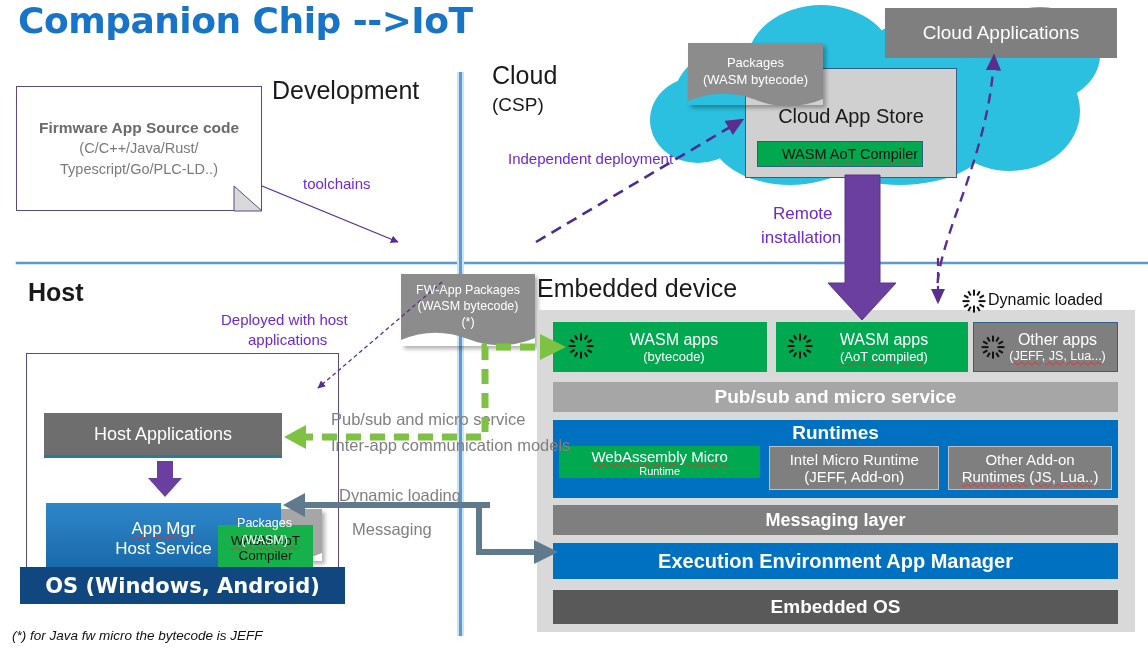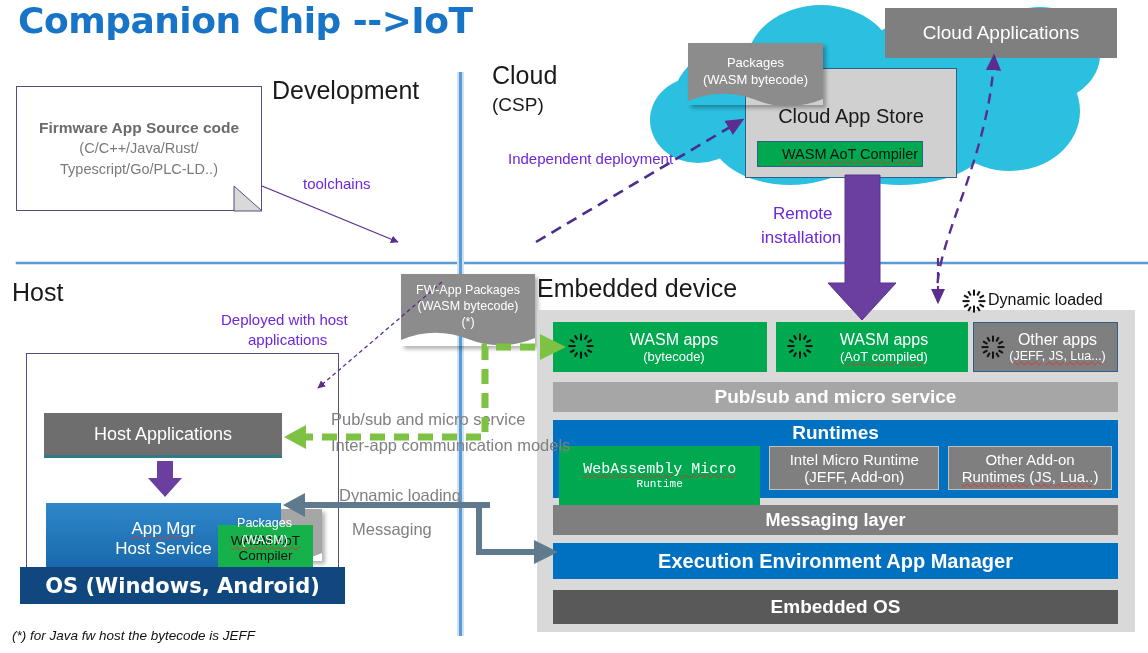--- a/index.html
+++ b/index.html
@@ -78,21 +78,21 @@
 <body>
 
 <div class="abs" id="title">Companion Chip --&gt;IoT</div>
 
 <div class="abs hline" style="left:16px;top:262px;width:1132px;"></div>
 <div class="abs vline" style="left:457px;top:72px;height:564px;"></div>
 
 <div class="abs sect" style="left:272px;top:76px;">Development</div>
 <div class="abs sect" style="left:492px;top:61px;">Cloud</div>
 <div class="abs sect-sub" style="left:492px;top:94px;">(CSP)</div>
-<div class="abs sect" style="left:12px;top:278px;">Host</div>
+<div class="abs sect" style="left:28px;top:278px;font-weight:bold;">Host</div>
 <div class="abs sect" style="left:537px;top:274px;">Embedded device</div>
 
 <div class="abs" id="cloud">
   <div class="puff" style="left:96px;top:0px;width:150px;height:122px;"></div>
   <div class="puff" style="left:196px;top:10px;width:180px;height:150px;"></div>
   <div class="puff" style="left:24px;top:44px;width:116px;height:100px;"></div>
   <div class="puff" style="left:0px;top:72px;width:96px;height:86px;"></div>
   <div class="puff" style="left:60px;top:78px;width:160px;height:102px;"></div>
   <div class="puff" style="left:160px;top:84px;width:180px;height:96px;"></div>
   <div class="puff" style="left:290px;top:46px;width:140px;height:120px;"></div>
@@ -205,21 +205,21 @@
 
 <div class="abs box midgray ctr" style="left:553px;top:382px;width:565px;height:30px;">
   <span class="bold-white" style="font-size:19px;">Pub/sub and micro service</span>
 </div>
 
 <div class="abs box blue" style="left:553px;top:420px;width:565px;height:78px;">
   <div class="ctr" style="height:26px;">
     <span class="bold-white" style="font-size:19px;">Runtimes</span>
   </div>
   <div style="display:flex;gap:9px;padding:0 6px;">
-    <div class="ctr col box green" style="width:204px;height:59px;font-family:Liberation Mono, monospace;">
+    <div class="ctr col box green" style="width:204px;height:32px;">
       <span style="font-size:15px;" class="ul-red">WebAssembly Micro</span>
       <span style="font-size:11px;">Runtime</span>
     </div>
     <div class="ctr col box gray" style="width:172px;height:44px;border:1px solid #bfbfbf;">
       <span style="font-size:15px;">Intel Micro Runtime</span>
       <span style="font-size:15px;">(JEFF, Add-on)</span>
     </div>
     <div class="ctr col box gray" style="width:166px;height:44px;border:1px solid #bfbfbf;">
       <span style="font-size:15px;">Other Add-on</span>
       <span style="font-size:15px;" class="ul-red">Runtimes (JS, Lua..)</span>
@@ -290,21 +290,21 @@
 <div class="lbl" style="left:773px;top:204px;font-size:17px;">Remote</div>
 <div class="lbl" style="left:761px;top:228px;font-size:17px;">installation</div>
 <div class="lbl" style="left:221px;top:311px;">Deployed with host</div>
 <div class="lbl" style="left:248px;top:331px;">applications</div>
 
 <div class="lblgray" style="left:331px;top:410px;">Pub/sub and micro service</div>
 <div class="lblgray" style="left:331px;top:436px;">Inter-app communication models</div>
 <div class="lblgray" style="left:339px;top:486px;">Dynamic loading</div>
 <div class="lblgray" style="left:352px;top:520px;">Messaging</div>
 
-<div class="abs" id="footnote">(*) for Java fw host the bytecode is JEFF</div>
+<div class="abs" id="footnote">(*) for Java fw micro the bytecode is JEFF</div>
 
 <svg class="ov">
   <defs>
     <marker id="pArrow" markerWidth="7" markerHeight="7" refX="5.5" refY="3" orient="auto">
         <path d="M0,0 L6,3 L0,6 z" fill="#5B2D8E"></path>
       </marker>
     <marker id="pArrowS" markerWidth="8" markerHeight="8" refX="6" refY="3.2" orient="auto">
         <path d="M0,0 L7,3.2 L0,6.4 z" fill="#5B2D8E"></path>
       </marker>
     <marker id="grayArrow" markerWidth="6" markerHeight="6" refX="1" refY="3" orient="auto">

